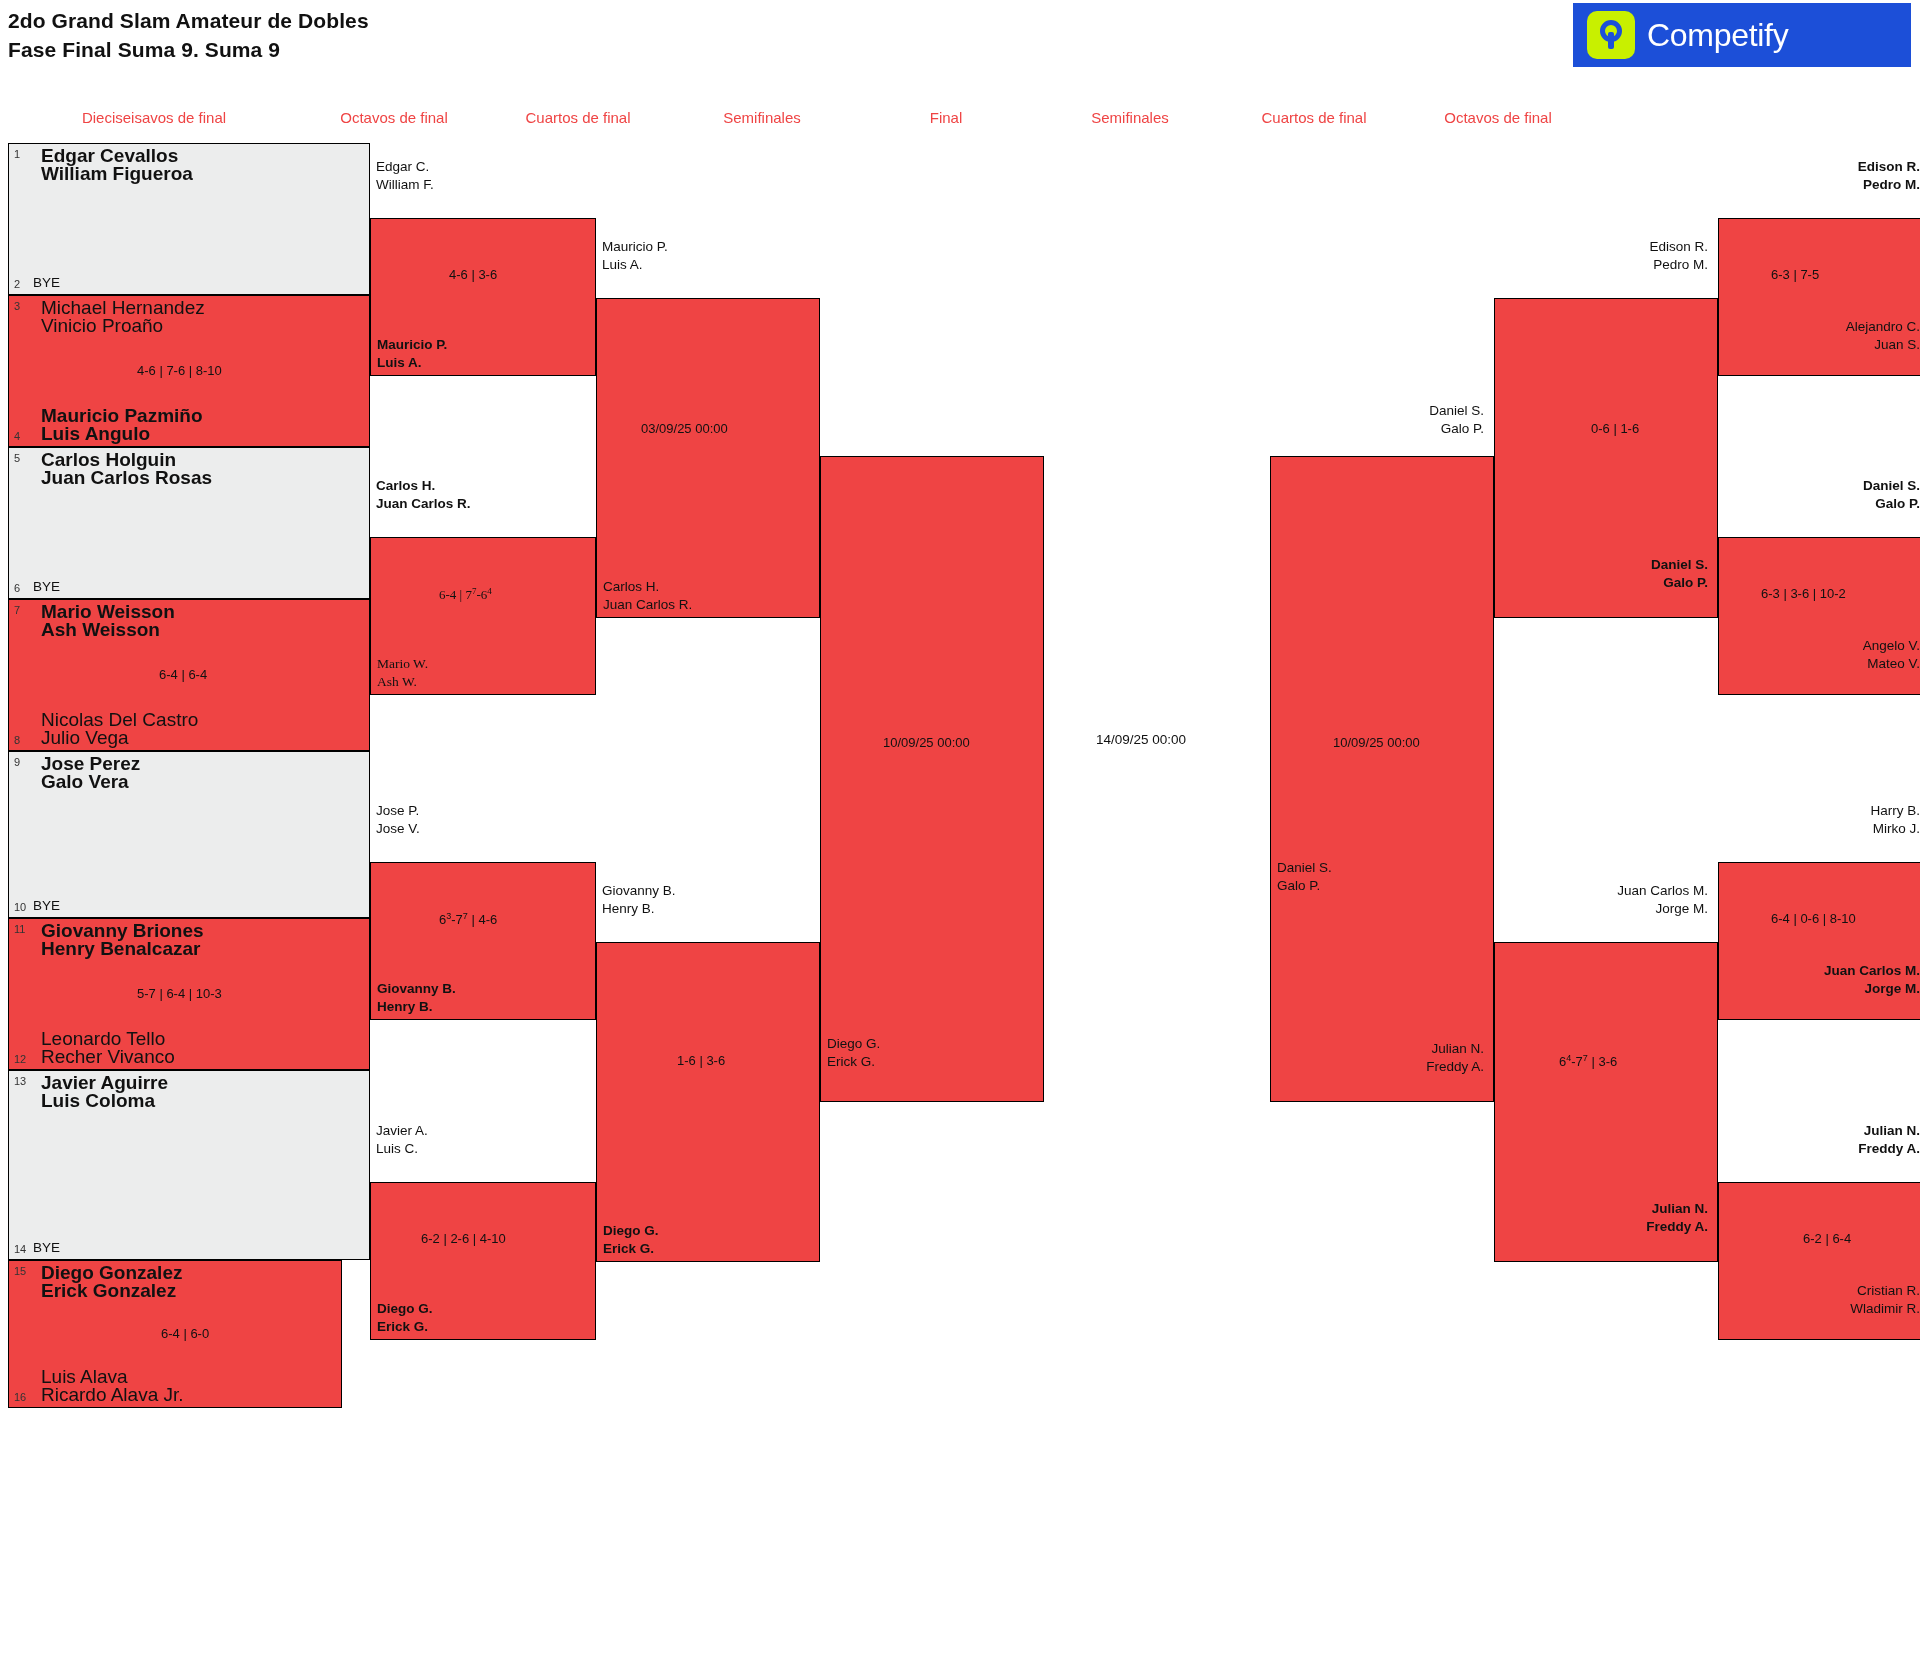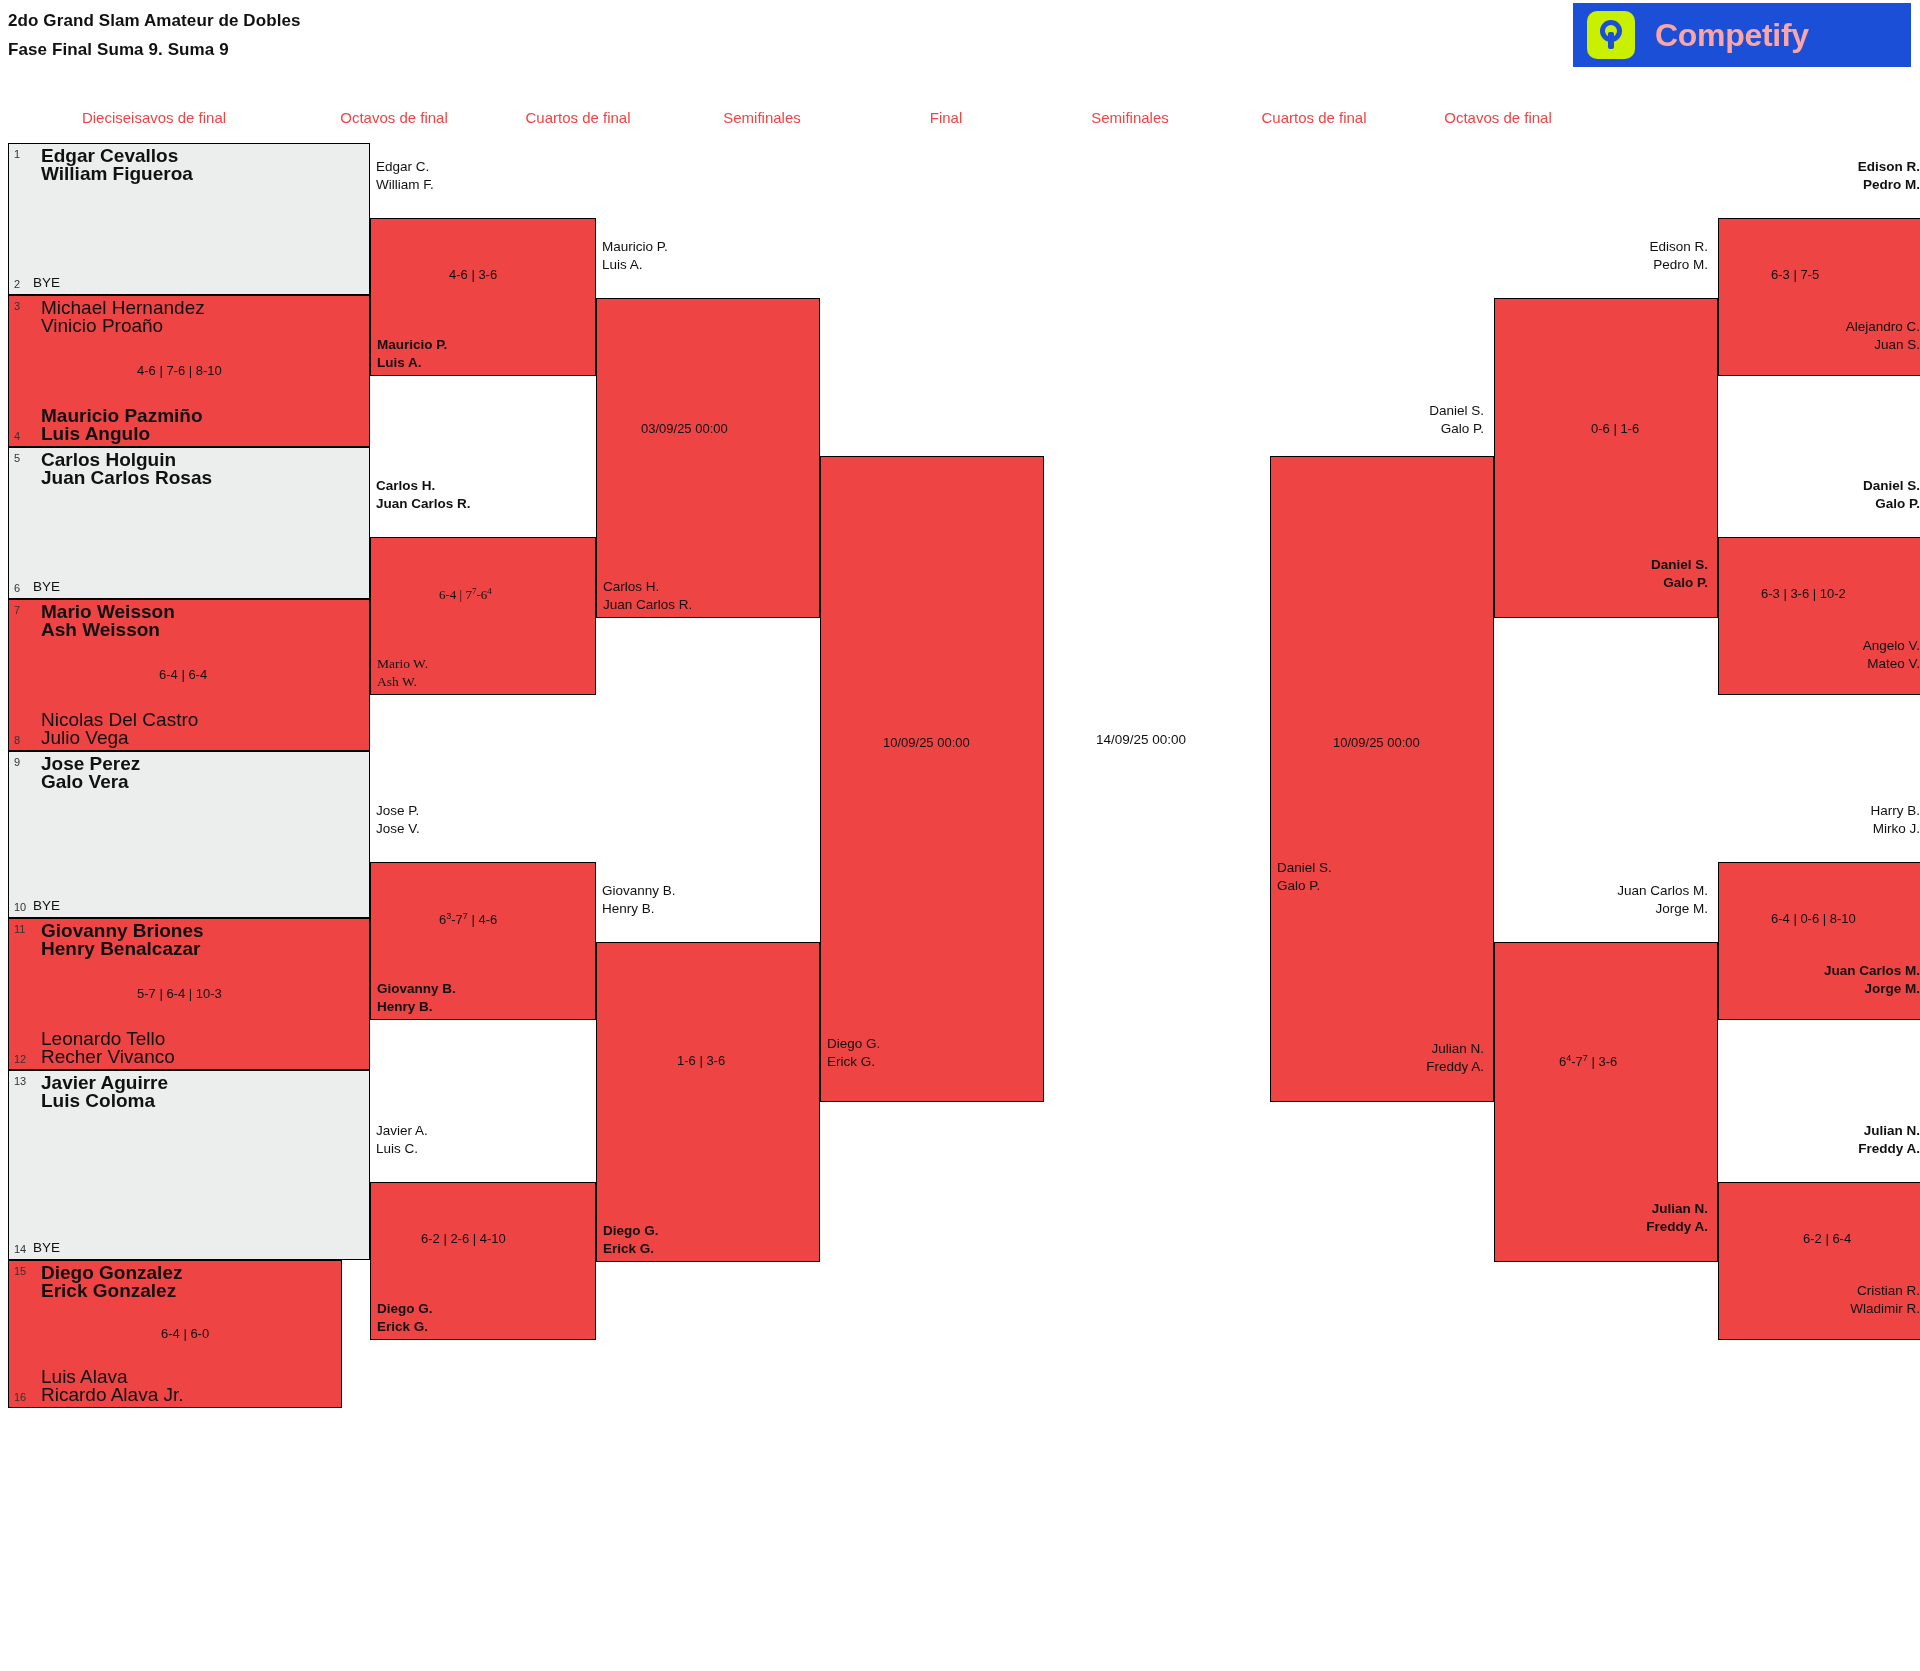--- a/index.html
+++ b/index.html
@@ -21,21 +21,21 @@
     height: 1671px;
   }
 
   
   .title-block {
     position: absolute;
     left: 8px;
     top: 6px;
   }
   .title-line {
-    font-size: 17px;
+    font-size: 21px;
     font-weight: bold;
     line-height: 29px;
     letter-spacing: 0.1px;
   }
 
   .logo {
     position: absolute;
     left: 1573px;
     top: 3px;
     width: 338px;
@@ -69,24 +69,24 @@
     content: "";
     position: absolute;
     left: 21px;
     top: 21px;
     width: 6px;
     height: 17px;
     background: #1c4fd8;
     border-radius: 2px;
   }
   .logo-text {
-    color: #fca5a5;
+    color: #ffffff;
     font-size: 32px;
-    font-weight: bold;
-    margin-left: 20px;
+    font-weight: normal;
+    margin-left: 12px;
     letter-spacing: -0.3px;
   }
 
   
   .round-head {
     position: absolute;
     font-size: 15px;
     text-align: center;
     top: 109px;
     color: #ef4444;

